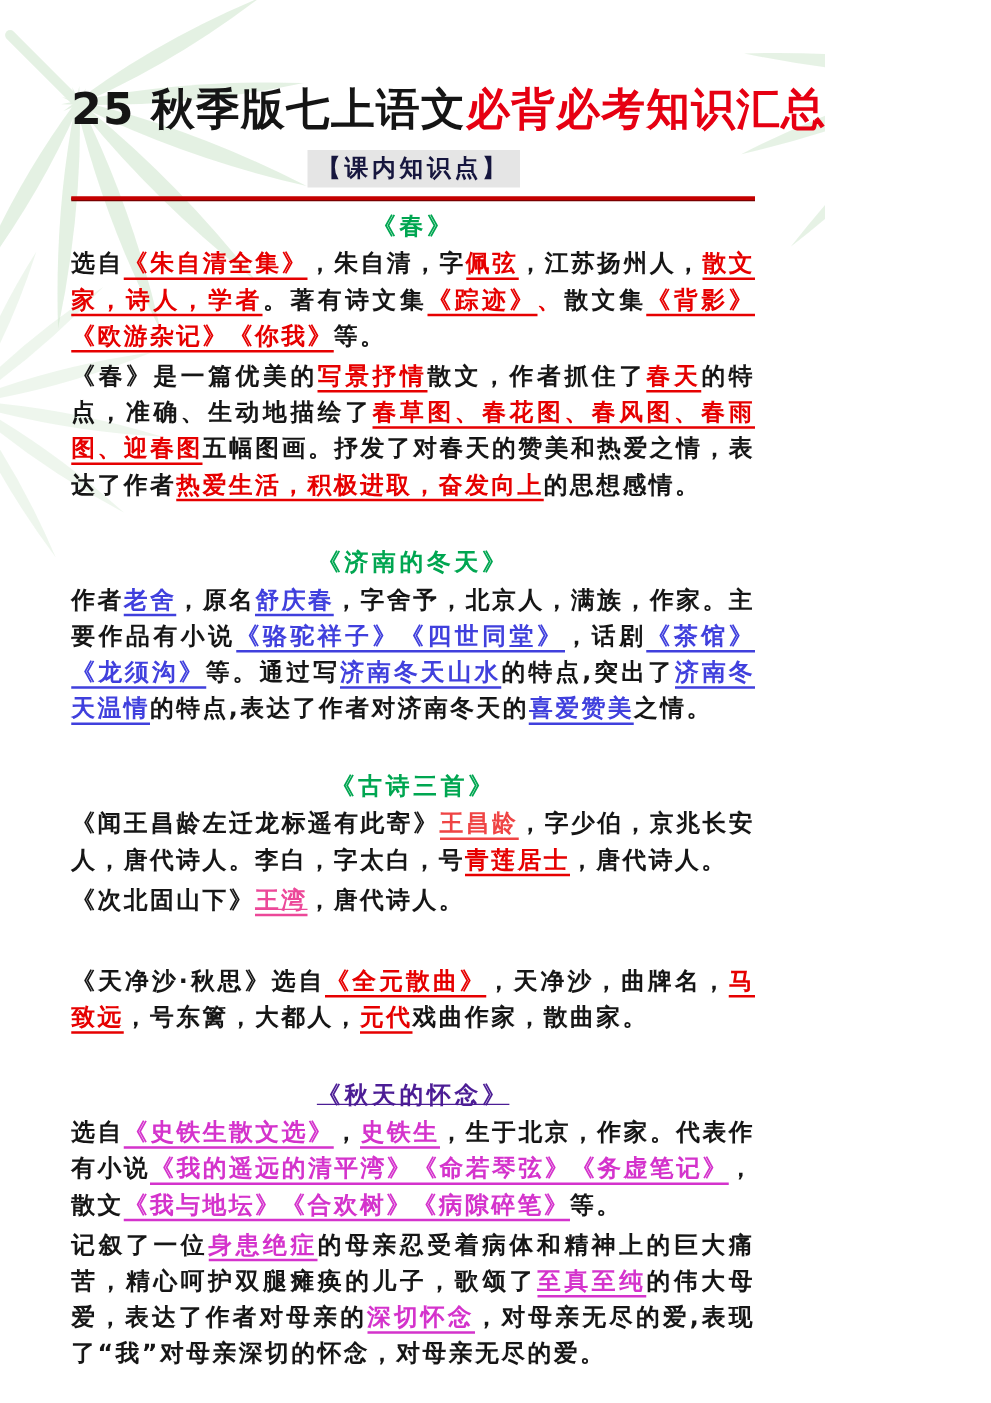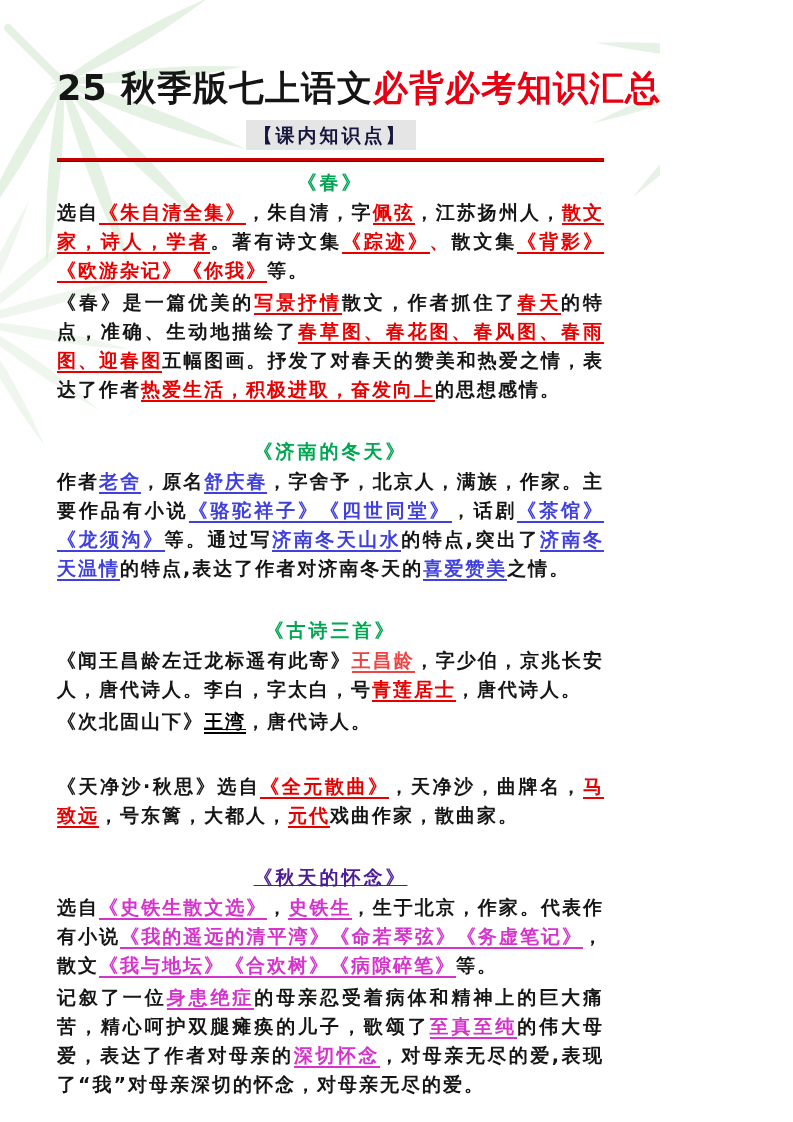--- a/index.html
+++ b/index.html
@@ -79,21 +79,21 @@
           <p class="para" style="color: rgb(22, 22, 22);"><span>选自</span><span class="u" style="color: rgb(230, 0, 0);">《朱自清全集》</span><span>，朱自清，字</span><span class="u" style="color: rgb(230, 0, 0);">佩弦</span><span>，江苏扬州人，</span><span class="u" style="color: rgb(230, 0, 0);">散文家，诗人，学者</span><span>。著有诗文集</span><span class="u" style="color: rgb(230, 0, 0);">《踪迹》</span><span style="color: rgb(230, 0, 0);">、</span><span>散文集</span><span class="u" style="color: rgb(230, 0, 0);">《背影》《欧游杂记》《你我》</span><span>等。</span></p>
           <p class="para" style="color: rgb(22, 22, 22);"><span>《春》是一篇优美的</span><span class="u" style="color: rgb(230, 0, 0);">写景抒情</span><span>散文，作者抓住了</span><span class="u" style="color: rgb(230, 0, 0);">春天</span><span>的特点，准确、生动地描绘了</span><span class="u" style="color: rgb(230, 0, 0);">春草图、春花图、春风图、春雨图、迎春图</span><span>五幅图画。抒发了对春天的赞美和热爱之情，表达了作者</span><span class="u" style="color: rgb(230, 0, 0);">热爱生活，积极进取，奋发向上</span><span>的思想感情。</span></p>
         </section>
         <section class="sec">
           <h2 class="sec-header" style="color: rgb(0, 166, 81);">《济南的冬天》</h2>
           <p class="para" style="color: rgb(22, 22, 22);"><span>作者</span><span class="u" style="color: rgb(64, 64, 221);">老舍</span><span>，原名</span><span class="u" style="color: rgb(64, 64, 221);">舒庆春</span><span>，字舍予，北京人，满族，作家。主要作品有小说</span><span class="u" style="color: rgb(64, 64, 221);">《骆驼祥子》《四世同堂》</span><span>，话剧</span><span class="u" style="color: rgb(64, 64, 221);">《茶馆》《龙须沟》</span><span>等。通过写</span><span class="u" style="color: rgb(64, 64, 221);">济南冬天山水</span><span>的特点,突出了</span><span class="u" style="color: rgb(64, 64, 221);">济南冬天温情</span><span>的特点,表达了作者对济南冬天的</span><span class="u" style="color: rgb(64, 64, 221);">喜爱赞美</span><span>之情。</span></p>
         </section>
         <section class="sec">
           <h2 class="sec-header" style="color: rgb(0, 166, 81);">《古诗三首》</h2>
           <p class="para" style="color: rgb(22, 22, 22);"><span>《闻王昌龄左迁龙标遥有此寄》</span><span class="u" style="color: #ef4444;">王昌龄</span><span>，字少伯，京兆长安人，唐代诗人。李白，字太白，号</span><span class="u" style="color: rgb(230, 0, 0); font-family: Liberation Serif, serif;">青莲居士</span><span>，唐代诗人。</span></p>
-          <p class="para" style="color: rgb(22, 22, 22);"><span>《次北固山下》</span><span class="u" style="color: #000000; text-decoration: underline;">王湾</span><span>，唐代诗人。</span></p>
+          <p class="para" style="color: rgb(22, 22, 22);"><span>《次北固山下》</span><span class="u" style="color: #ec4899; text-decoration: underline;">王湾</span><span>，唐代诗人。</span></p>
           <p class="para" style="color: rgb(22, 22, 22); margin-top: 36px;"><span>《天净沙·秋思》选自</span><span class="u" style="color: rgb(230, 0, 0);">《全元散曲》</span><span>，天净沙，曲牌名，</span><span class="u" style="color: rgb(230, 0, 0);">马致远</span><span>，号东篱，大都人，</span><span class="u" style="color: rgb(230, 0, 0);">元代</span><span>戏曲作家，散曲家。</span></p>
         </section>
         <section class="sec">
           <h2 class="sec-header" style="color: #4c1d95; text-decoration: underline;">《秋天的怀念》</h2>
           <p class="para" style="color: rgb(22, 22, 22);"><span>选自</span><span class="u" style="color: rgb(212, 51, 204);">《史铁生散文选》</span><span>，</span><span class="u" style="color: rgb(212, 51, 204);">史铁生</span><span>，生于北京，作家。代表作有小说</span><span class="u" style="color: rgb(212, 51, 204);">《我的遥远的清平湾》《命若琴弦》《务虚笔记》</span><span>，散文</span><span class="u" style="color: rgb(212, 51, 204);">《我与地坛》《合欢树》《病隙碎笔》</span><span>等。</span></p>
           <p class="para" style="color: rgb(22, 22, 22);"><span>记叙了一位</span><span class="u" style="color: rgb(212, 51, 204);">身患绝症</span><span>的母亲忍受着病体和精神上的巨大痛苦，精心呵护双腿瘫痪的儿子，歌颂了</span><span class="u" style="color: rgb(212, 51, 204);">至真至纯</span><span>的伟大母爱，表达了作者对母亲的</span><span class="u" style="color: rgb(212, 51, 204);">深切怀念</span><span>，对母亲无尽的爱,表现了“我”对母亲深切的怀念，对母亲无尽的爱。</span></p>
         </section>
       </div>
   </div>
 </div>

